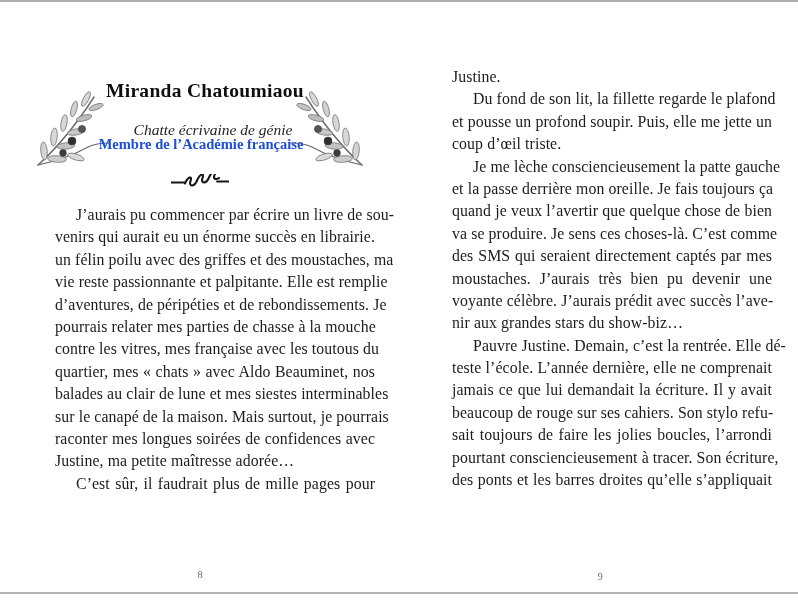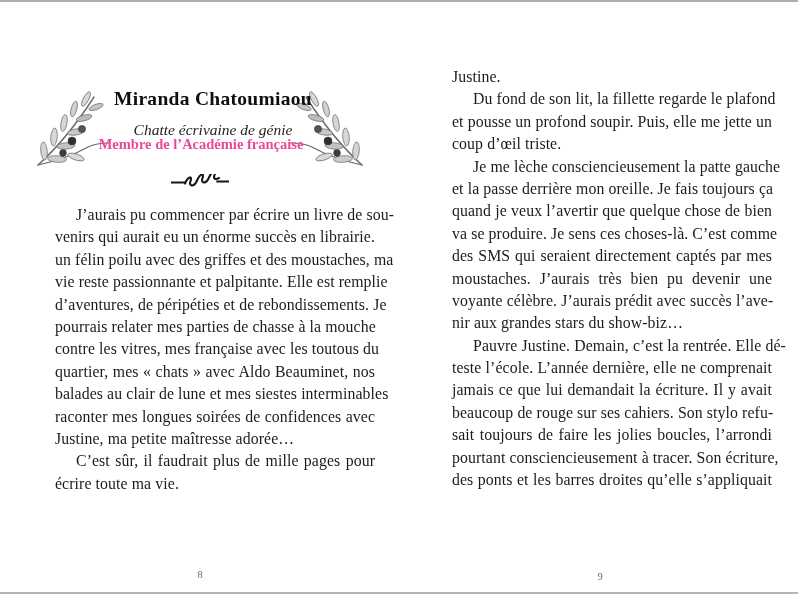--- a/index.html
+++ b/index.html
@@ -11,34 +11,34 @@
     font-family: "Liberation Serif", "DejaVu Serif", serif;
     color: #1b1b1b;
   }
   .edge { position: absolute; left: 0; width: 798px; }
   .edge.top { top: 0; height: 2px; background: #aeaeae; }
   .edge.bottom { top: 592px; height: 2px; background: #b6b6b6; }
 
   .header-block { position: absolute; left: 41px; top: 0; width: 320px; }
   .author {
     position: absolute; left: 0; top: 76px; width: 100%;
-    margin: 12px; text-align: center;
+    margin: 4px; text-align: center;
     font-size: 19.5px; font-weight: bold; letter-spacing: 0.3px; color: #0f0f0f;
     line-height: 1.1;
   }
   .subtitle {
     position: absolute; left: 0; top: 109px; width: 100%;
     margin: 12px; text-align: center;
     font-size: 15.5px; font-style: italic; color: #1f1f1f;
     line-height: 1.1;
   }
   .affiliation {
     position: absolute; left: 0; top: 137px; width: 100%;
     margin: 0; text-align: center;
-    font-size: 14.5px; font-weight: bold; color: #ec4899;
+    font-size: 14.5px; font-weight: bold; color: #1d4ed8;
     line-height: 1.1;
   }
   .ornament { position: absolute; top: 85px; width: 82px; height: 88px; }
   .ornament.left-o  { left: 30px; }
   .ornament.right-o { left: 288px; transform: scaleX(-1); }
   .divider { position: absolute; left: 171px; top: 174px; width: 58px; height: 16px; }
 
   .bodytext { position: absolute; width: 320px; }
   #left-body  { left: 55px;  top: 204px; }
   #right-body { left: 452px; top: 66px; }
@@ -141,24 +141,24 @@
   <div class="bodytext" id="left-body">
       <div class="bodyline indent">J’aurais pu commencer par écrire un livre de sou-</div>
       <div class="bodyline">venirs qui aurait eu un énorme succès en librairie.</div>
       <div class="bodyline">un félin poilu avec des griffes et des moustaches, ma</div>
       <div class="bodyline">vie reste passionnante et palpitante. Elle est remplie</div>
       <div class="bodyline">d’aventures, de péripéties et de rebondissements. Je</div>
       <div class="bodyline">pourrais relater mes parties de chasse à la mouche</div>
       <div class="bodyline">contre les vitres, mes française avec les toutous du</div>
       <div class="bodyline">quartier, mes « chats » avec Aldo Beauminet, nos</div>
       <div class="bodyline">balades au clair de lune et mes siestes interminables</div>
+      <div class="bodyline">sur le canapé de la maison. Mais surtout, je pourrais</div>
       <div class="bodyline">raconter mes longues soirées de confidences avec</div>
       <div class="bodyline lastline">Justine, ma petite maîtresse adorée…</div>
       <div class="bodyline indent">C’est sûr, il faudrait plus de mille pages pour</div>
-      <div class="bodyline lastline">écrire toute ma vie.</div>
     </div>
 
   <div class="pagenum" id="pagenum-left">8</div>
 </section>
 
 <section>
   <div class="bodytext" id="right-body">
       <div class="bodyline lastline">Justine.</div>
       <div class="bodyline indent">Du fond de son lit, la fillette regarde le plafond</div>
       <div class="bodyline">et pousse un profond soupir. Puis, elle me jette un</div>

